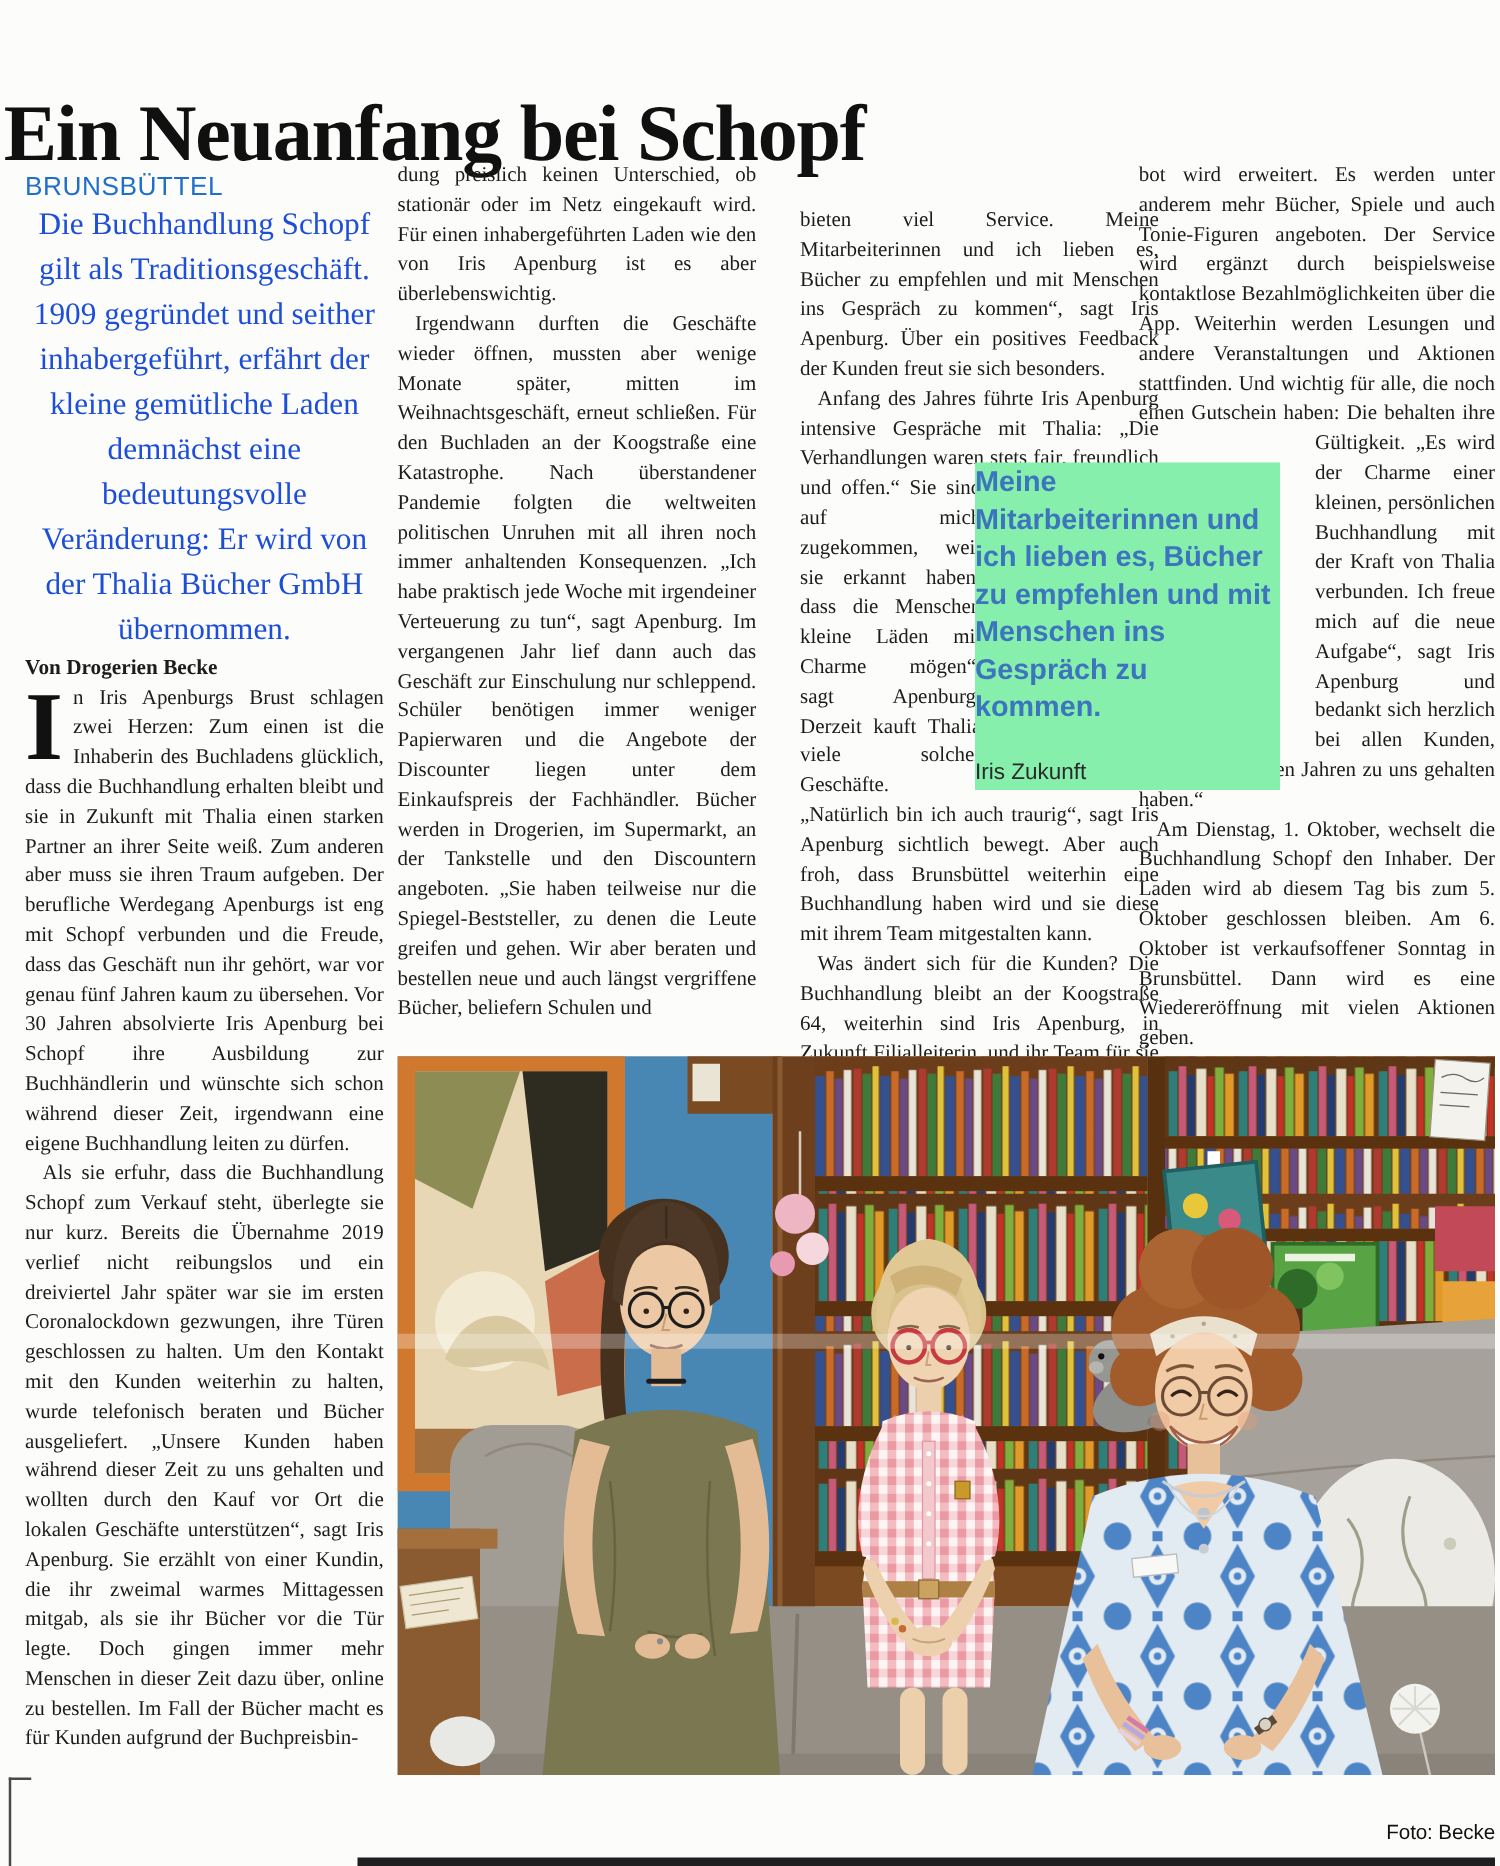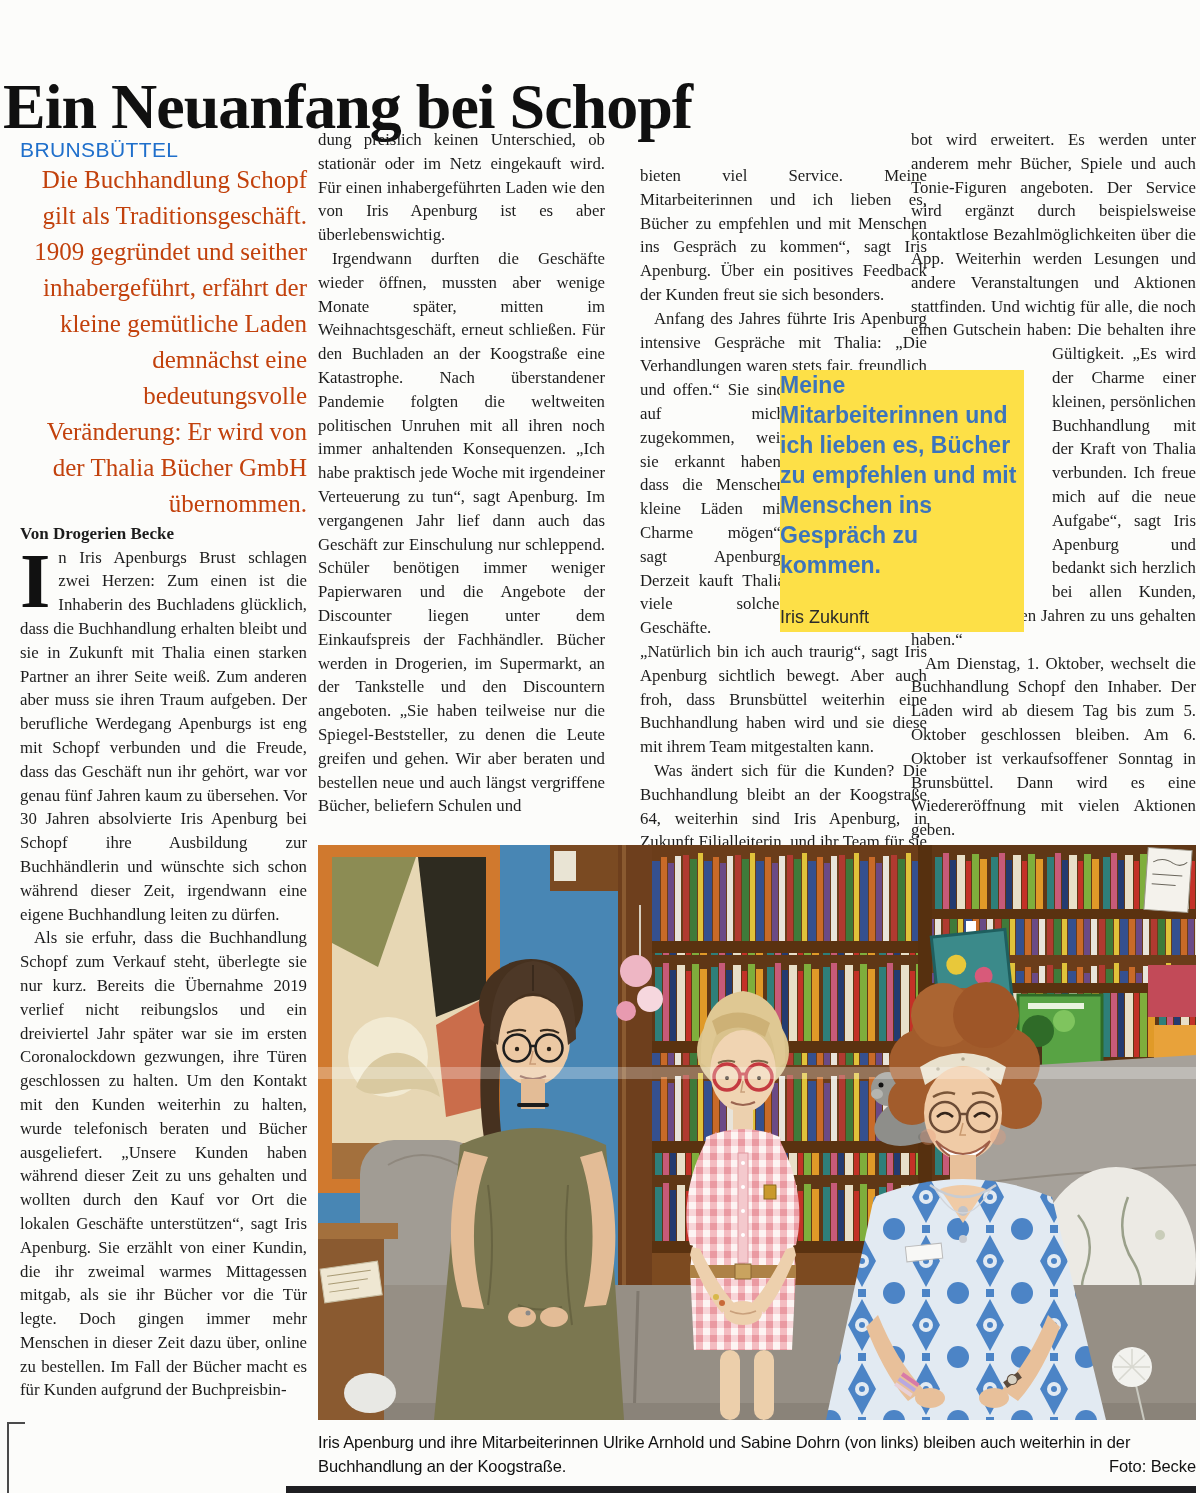--- a/index.html
+++ b/index.html
@@ -11,27 +11,27 @@
   .col{position:absolute;width:287px;text-align:justify;
     font-size:16.8px;line-height:23.8px;color:#1c1c1c;}
   .col p{margin:0;}
   .col p.indent{text-indent:14px;}
   #col1{left:20px;top:138px;}
   #col2{left:318px;top:128px;height:714px;overflow:hidden;}
   #col3{left:640px;top:128px;height:714px;overflow:hidden;margin-top:36px;}
   #col4{left:911px;top:128px;width:285px;height:714px;overflow:hidden;}
   .kicker{font-family:"Liberation Sans",sans-serif;font-weight:normal;
     font-size:21px;letter-spacing:.4px;color:#1f6fcb;margin:0 0 14px 0;text-align:left;}
-  .lede{font-size:25px;line-height:36px;color:#c2410c;text-align:right;margin:0 0 14px 0;}
+  .lede{font-size:25px;line-height:36px;color:#1d4ed8;text-align:center;margin:0 0 14px 0;}
   .byline{font-weight:bold;font-size:17px;margin:0 0 16px 0;text-align:left;}
   .dropcap{float:left;font-weight:bold;font-size:78px;line-height:62px;
     padding:4px 8px 0 0;color:#111;}
   .qsp-r{float:right;width:134px;height:245px;margin:2px 0 2px 8px;}
   .qsp-l{float:left;width:133px;height:250px;margin:2px 8px 2px 0;}
-  .pullquote{position:absolute;left:780px;top:370px;width:244px;background:#fde047;
+  .pullquote{position:absolute;left:780px;top:370px;width:244px;background:#86efac;
     font-family:"Liberation Sans",sans-serif;font-weight:bold;font-size:23px;
     line-height:30px;color:#3c74bd;z-index:6;}
   .pullquote .attribution{display:block;margin-top:22px;font-weight:normal;
     font-size:18px;color:#2a2a2a;}
   .photo{position:absolute;left:318px;top:845px;width:878px;height:575px;z-index:2;}
   .caption{position:absolute;left:318px;top:1430px;width:878px;
     font-family:"Liberation Sans",sans-serif;font-size:16.5px;line-height:24px;
     color:#111;letter-spacing:-0.1px;}
   .caption .credit{position:absolute;right:0;top:24px;}
   .artifact-vline{position:absolute;left:7px;top:1422px;width:2px;height:71px;background:#4a4a4a;}
@@ -334,19 +334,18 @@
     <line x1="818" y1="540" x2="826" y2="575" stroke="#c9c9c0" stroke-width="2"></line>
     <circle cx="814" cy="522" r="20" fill="#f2f2ee"></circle>
     <path d="M814 522 l0 -18 M814 522 l13 -12 M814 522 l18 0 M814 522 l13 13 M814 522 l-13 13 M814 522 l-18 0 M814 522 l-13 -12" stroke="#d8d8d0" stroke-width="1.5"></path>
   </g>
 
   <rect x="0" y="222" width="878" height="12" fill="#ffffff" opacity="0.28"></rect>
 </svg>
 </div>
 
 <div class="caption">
-  <span>Iris Apenburg und ihre Mitarbeiterinnen Ulrike Arnhold und Sabine Dohrn (von links) bleiben auch weiterhin in der Buchhandlung an der Koogstraße.</span>
   <span class="credit">Foto: Becke</span>
 </div>
 
 <div class="artifact-vline"></div>
 <div class="artifact-hline"></div>
 <div class="artifact-bottombar"></div>
 
 </body></html>

